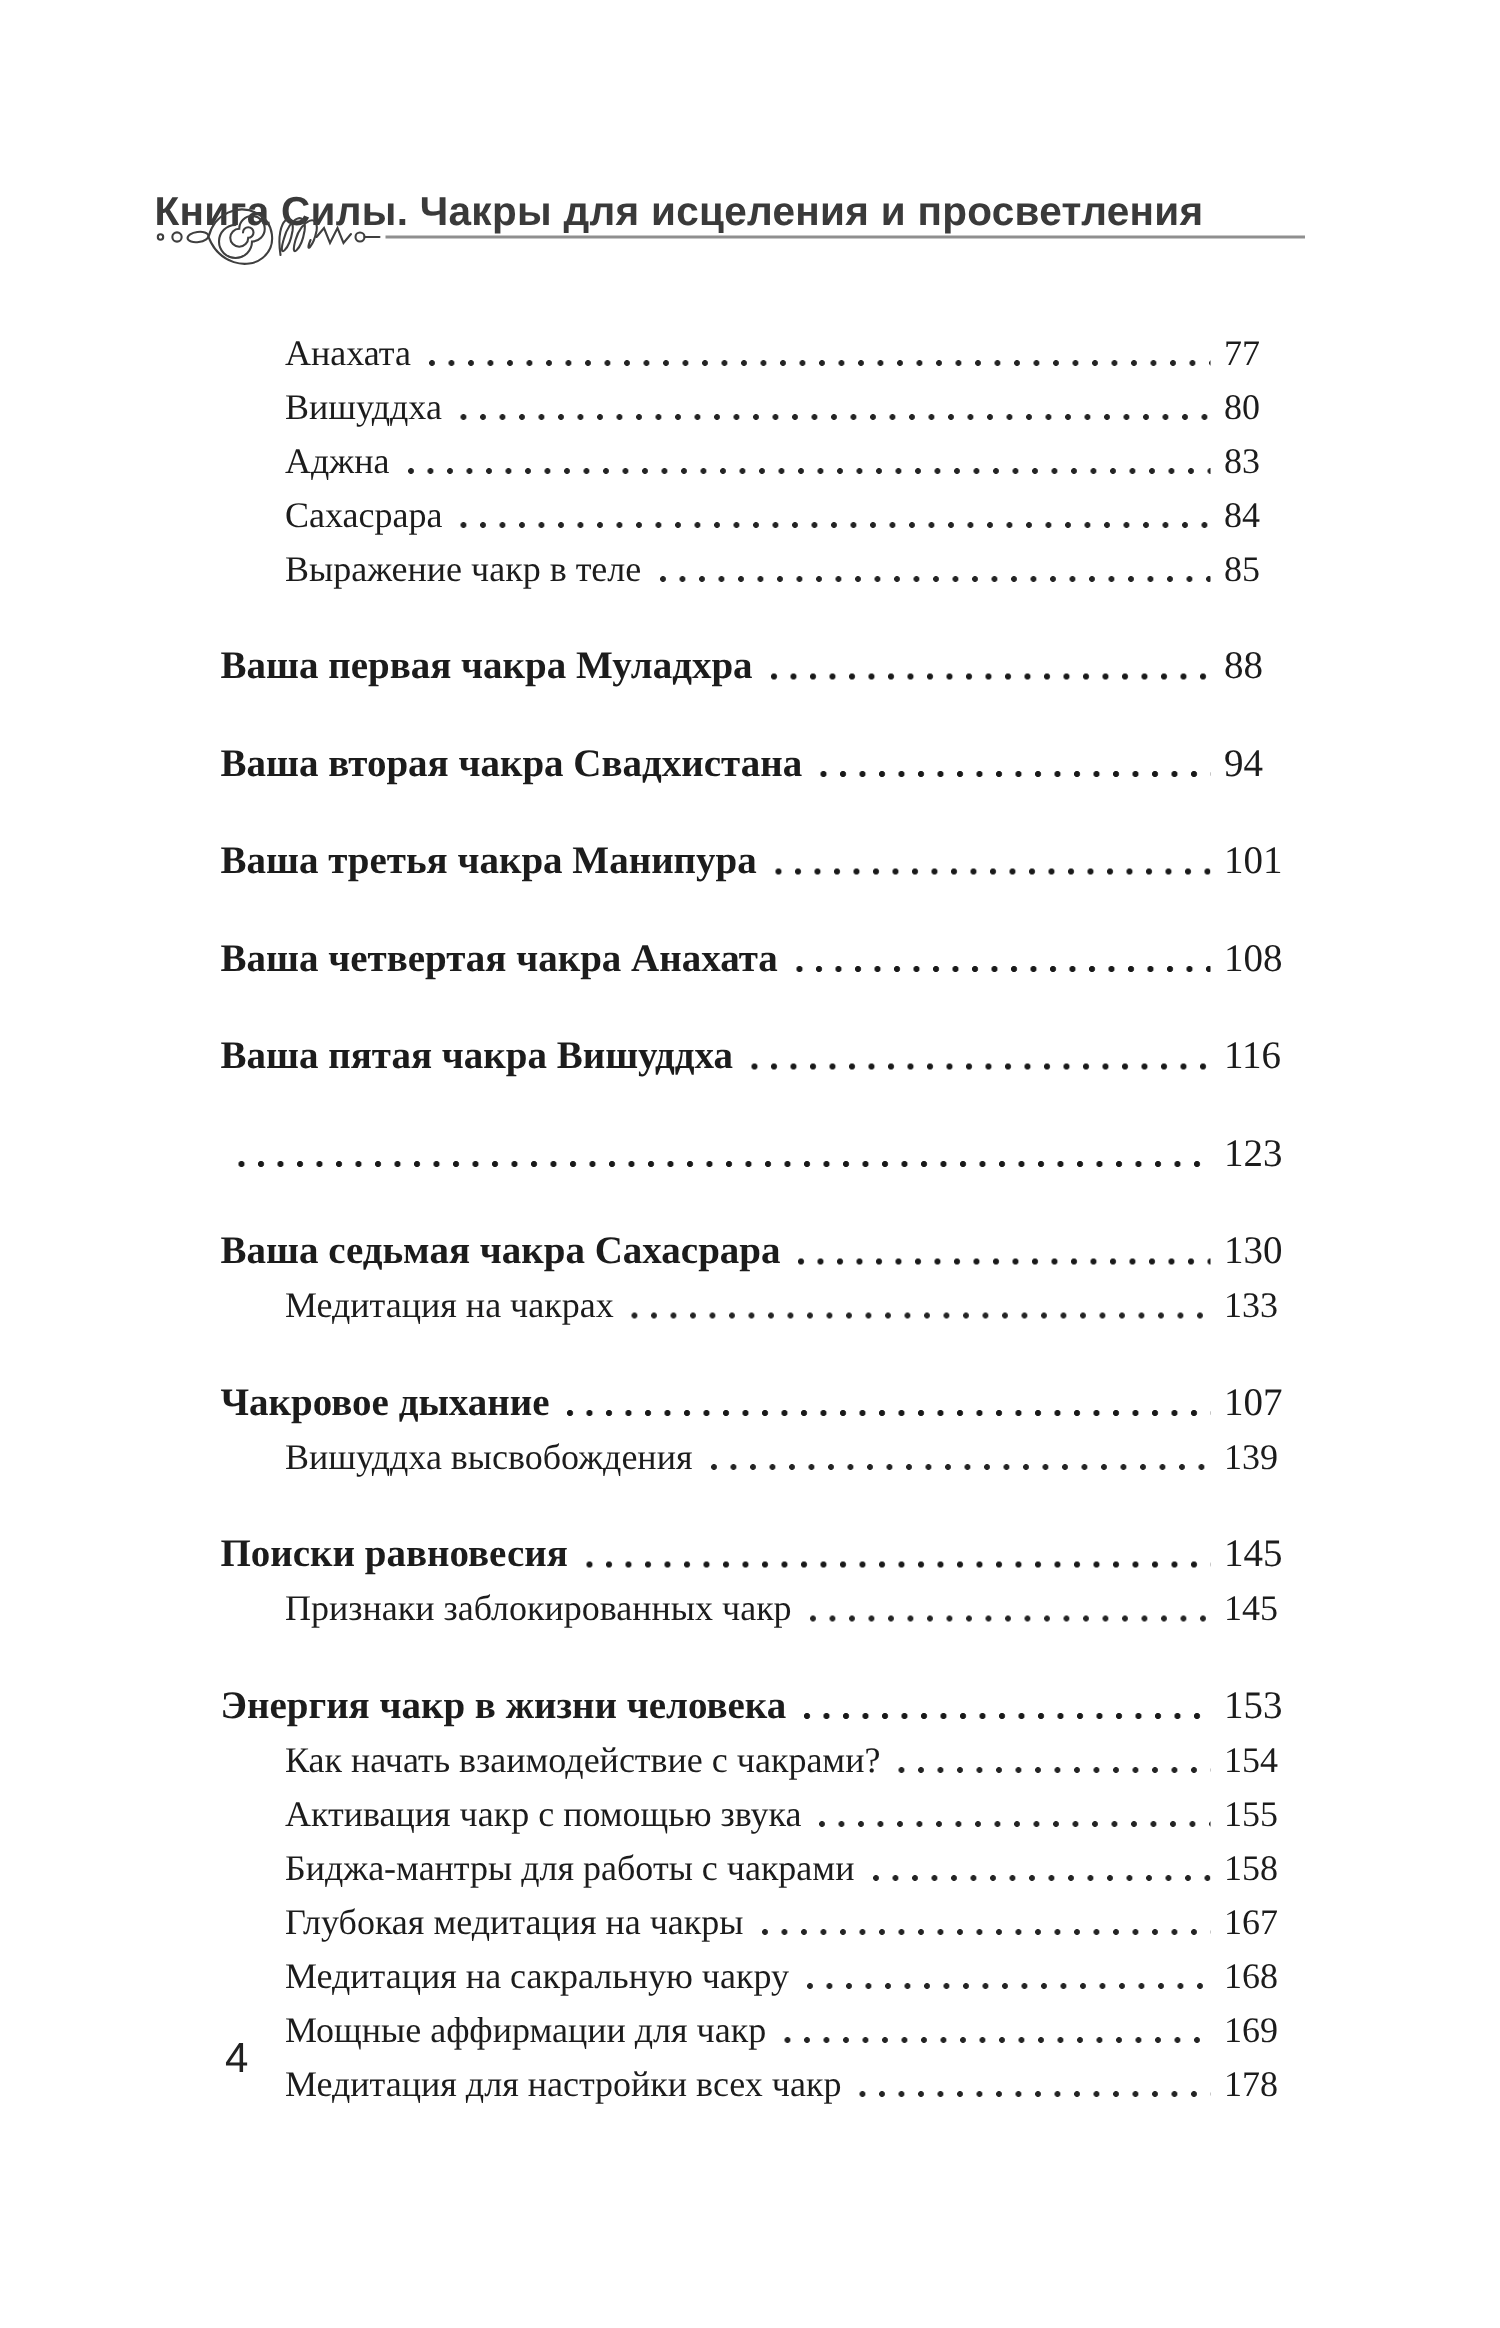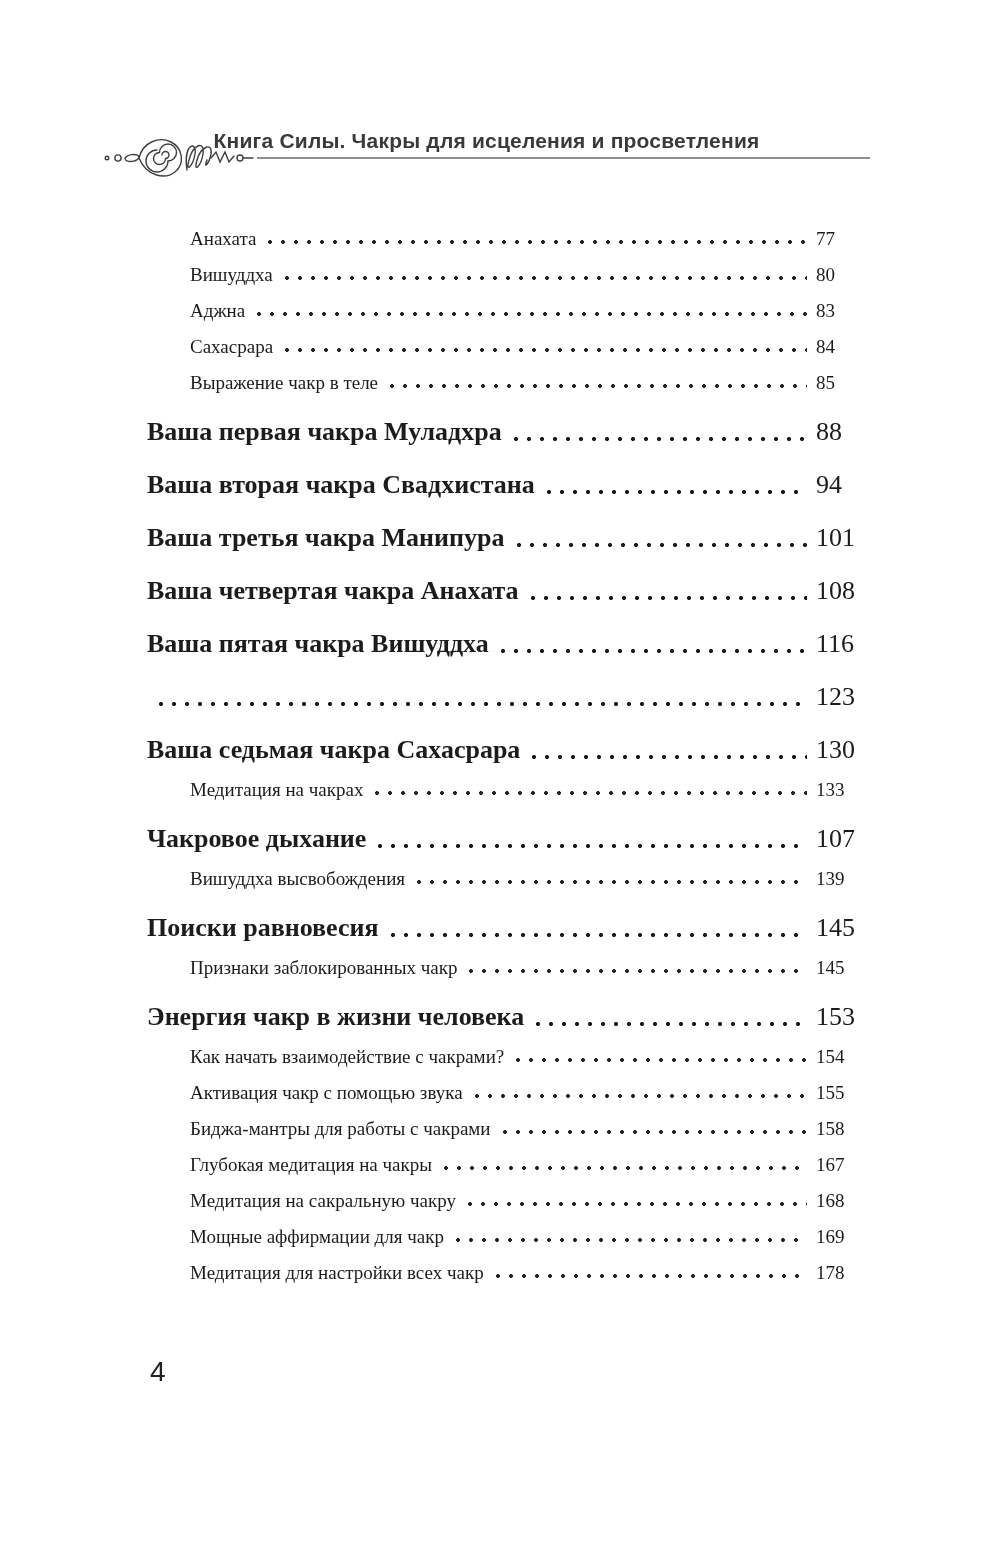--- a/index.html
+++ b/index.html
@@ -7,35 +7,35 @@
   body {
     width:1000px; height:1552px; position:relative;
     font-family:"Liberation Serif", serif; color:#1c1c1c;
     overflow:hidden;
   }
   .page { position:absolute; inset:0; background:#ffffff; }
 
   
   .site-header { position:absolute; left:103px; right:130px; top:128px; }
   .header-title {
-    text-align:center;
+    text-align:left;
     font-family:"Liberation Sans", sans-serif;
-    font-weight:700; font-size:21px; line-height:26px;
+    font-weight:700; font-size:27px; line-height:26px;
     color:#3a3a3a; letter-spacing:0.2px;
   }
   .header-rule-row {
     display:flex; align-items:center; height:48px; margin-top:-20px;
   }
   .flourish { flex:0 0 auto; }
   .header-line { flex:1 1 auto; height:2px; background:#8f8f8f; margin-left:2px; }
 
   
   .toc { position:absolute; left:147px; right:132px; top:214px; }
-  .toc-row { display:flex; height:36px; font-size:19px; }
-  .toc-row.top { margin-top:16px; font-weight:700; font-size:26px; height:37px; }
+  .toc-row { display:flex; height:36px; font-size:24px; }
+  .toc-row.top { margin-top:28px; font-weight:700; font-size:26px; height:37px; }
   .toc-row.sub { padding-left:43px; }
   .toc-title { white-space:nowrap; align-self:flex-end; }
   .toc-leader {
     flex:1 1 auto; margin:0 9px 0 10px;
     background-image:radial-gradient(circle at 2px 2px, #242424 1.7px, transparent 2.2px);
     background-size:13px 4px;
     background-repeat:repeat-x;
     background-position:left 2px bottom 6px;
   }
   .toc-row.top .toc-leader {

